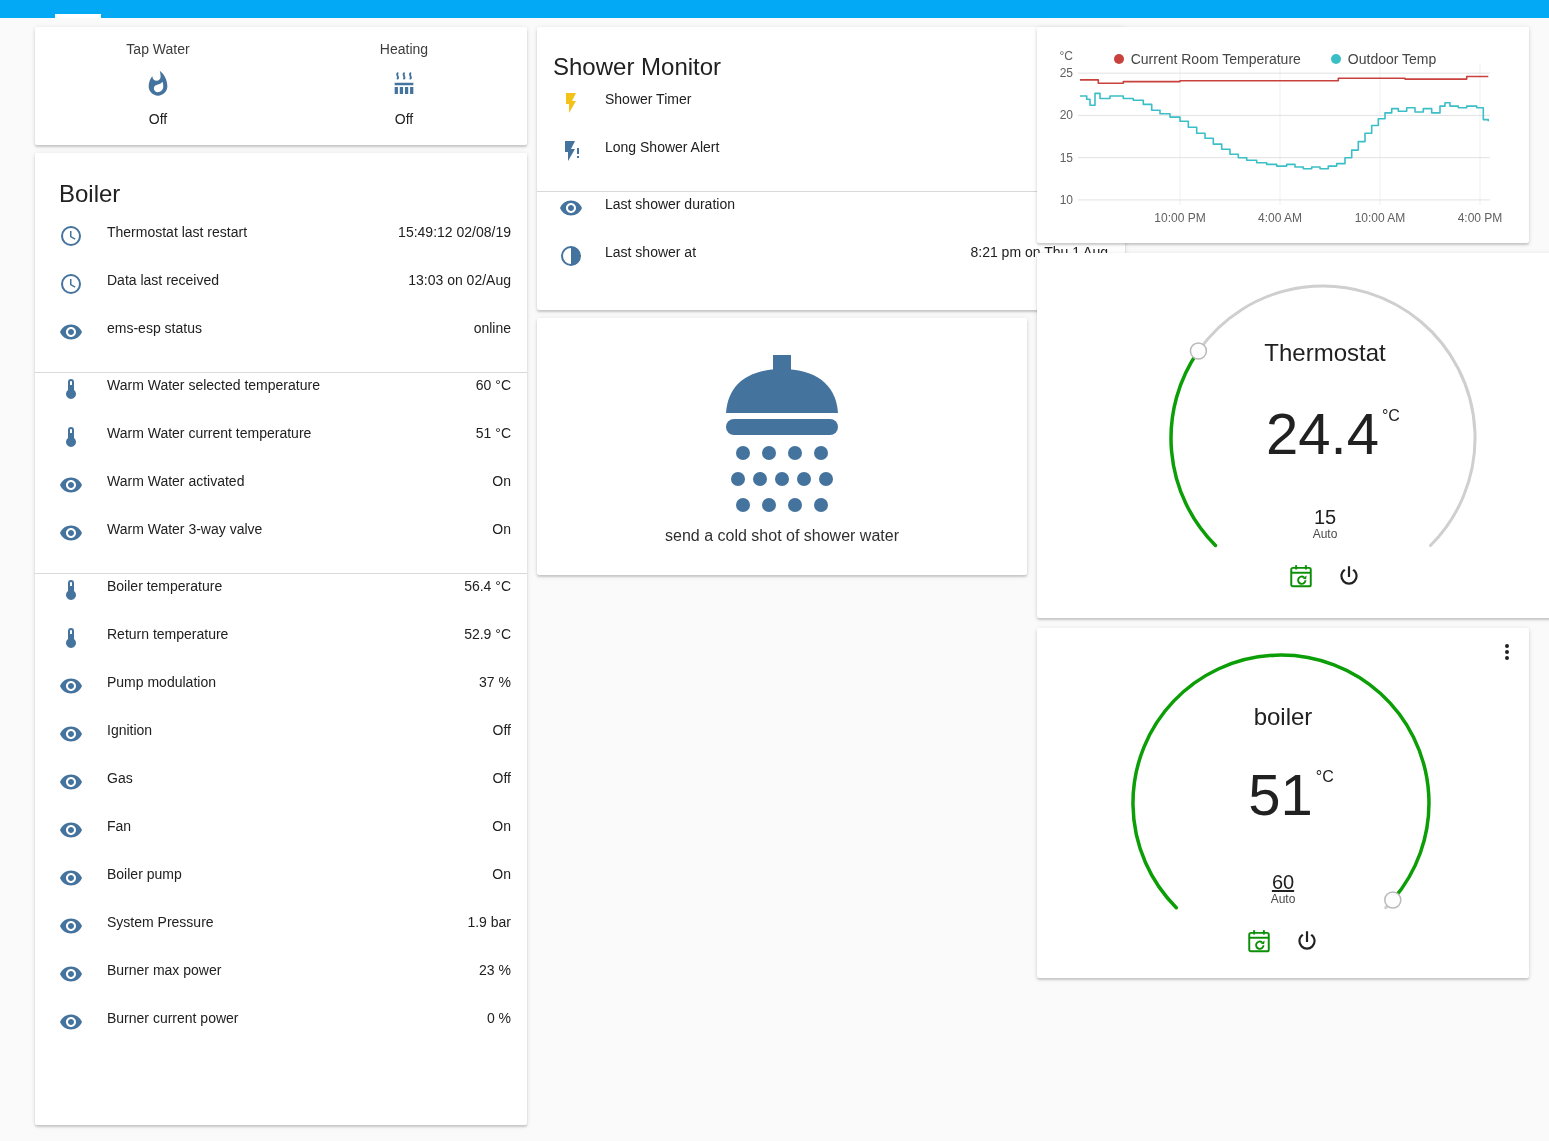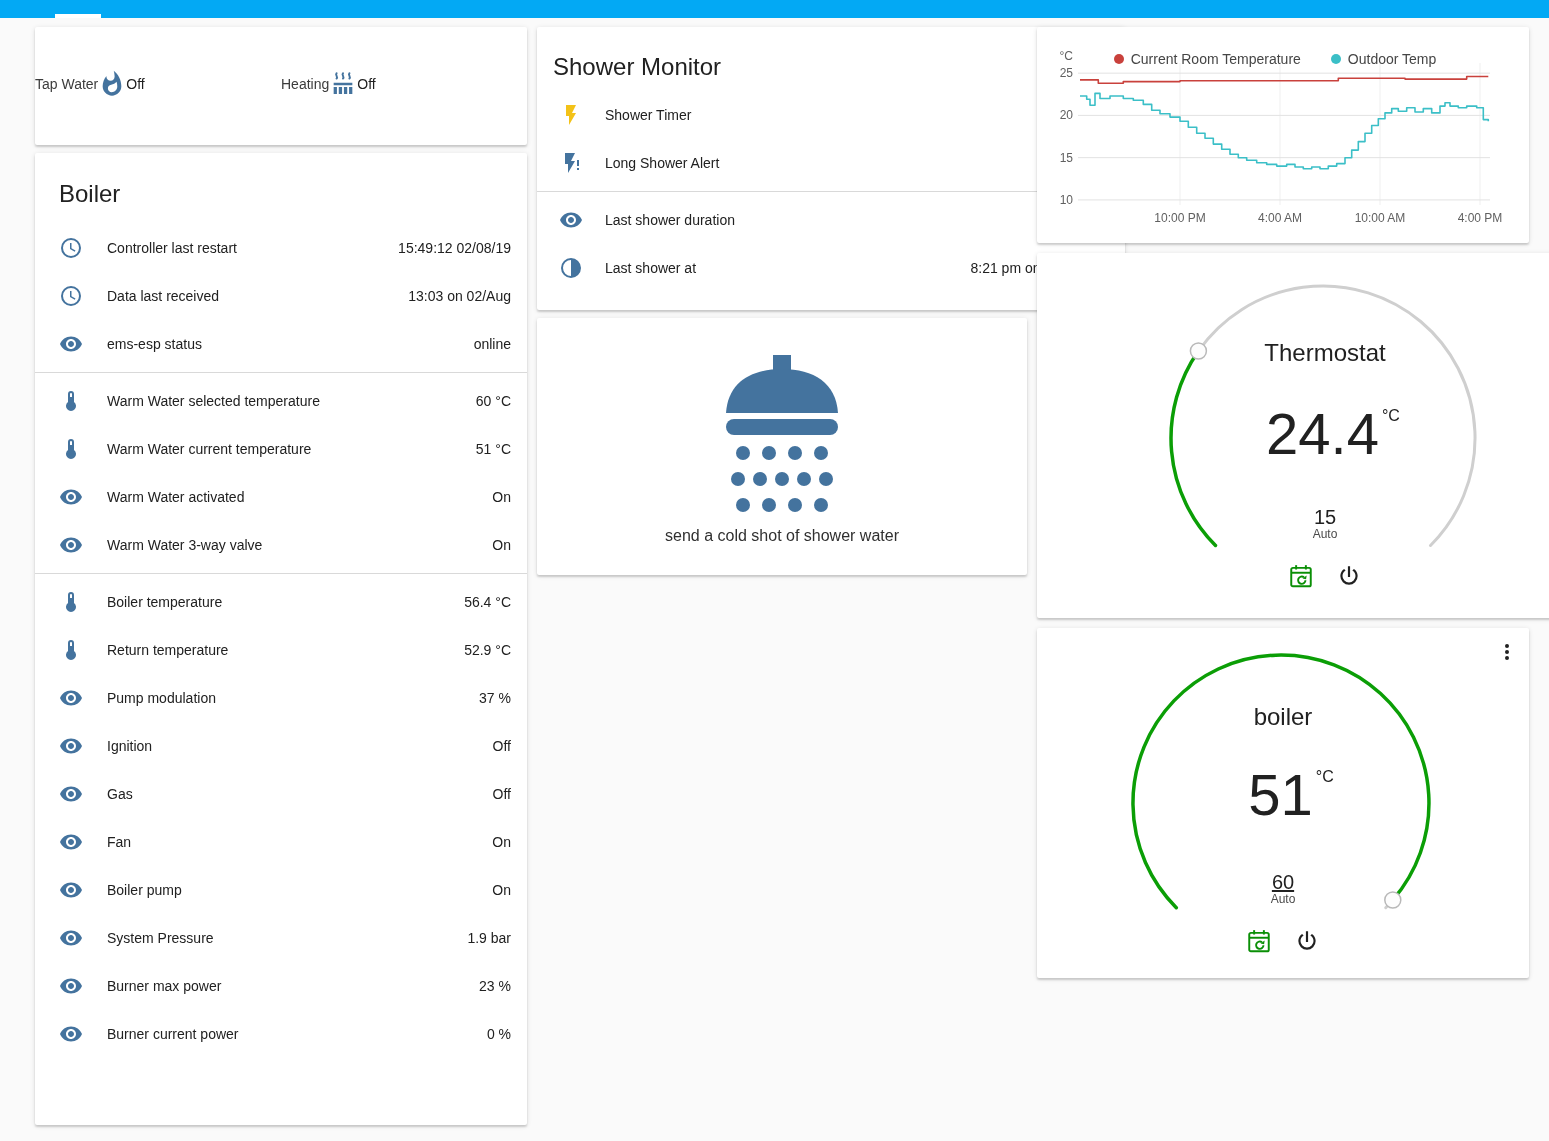--- a/index.html
+++ b/index.html
@@ -22,29 +22,29 @@
   #card-tap            { left:35px;   top:27px;  width:492px; height:118px; }
   #card-boiler         { left:35px;   top:153px; width:492px; height:972px; }
   #card-shower-monitor { left:537px;  top:27px;  width:588px; height:283px; }
   #card-shower-action  { left:537px;  top:318px; width:490px; height:257px; cursor:pointer; }
   #card-chart          { left:1037px; top:27px;  width:492px; height:216px; }
   #card-thermostat     { left:1037px; top:253px; width:576px; height:365px; }
   #card-boiler-gauge   { left:1037px; top:628px; width:492px; height:350px; }
 
   
   .glance { display:flex; height:100%; padding:10px 0 8px; }
-  .glance-col { flex:1; display:flex; flex-direction:row; align-items:center; justify-content:flex-start; padding:4px 0 10px; }
+  .glance-col { flex:1; display:flex; flex-direction:column; align-items:center; justify-content:space-between; padding:4px 0 10px; }
   .glance-label { font-size:14px; color:#3c3c3c; }
   .glance-state { font-size:14px; color:#212121; }
   .glance-col .icon { width:28px; height:28px; }
 
   
   .card-title { padding:26px 24px 15px; font-size:24px; line-height:30px; font-weight:400; color:#212121; }
   .sm-title   { padding:24px 16px 8px;  font-size:24px; line-height:32px; font-weight:400; color:#212121; }
-  .row { height:48px; display:flex; align-items:center; padding:0 16px 0 24px; font-size:14px; }
+  .row { height:48px; display:flex; align-items:flex-start; padding:0 16px 0 24px; font-size:14px; }
   .row .icon { width:24px; height:24px; margin-right:24px; flex:none; }
   .row .label { flex:1; color:#212121; }
   .row .value { text-align:right; color:#212121; white-space:nowrap; }
   .sm-row { padding:0 17px 0 22px; }
   .sm-row .icon { margin-right:22px; }
   .hr { border-top:1px solid #d9d9d9; margin:4px 0; }
 
   .icon { fill:#44739e; color:#44739e; }
   .flash-y { fill:#f3c218; color:#f3c218; }
 
@@ -166,21 +166,21 @@
   </div>
 </div>
 
 <div class="card" id="card-boiler">
   <div class="card-title">Boiler</div>
   <div>
     <div class="row">
         <svg class="icon">
           <use href="#i-clock"></use>
         </svg>
-        <span class="label">Controller last restart</span>
+        <span class="label">Thermostat last restart</span>
         <span class="value">15:49:12 02/08/19</span>
       </div>
     <div class="row">
         <svg class="icon">
           <use href="#i-clock"></use>
         </svg>
         <span class="label">Data last received</span>
         <span class="value">13:03 on 02/Aug</span>
       </div>
     <div class="row">

